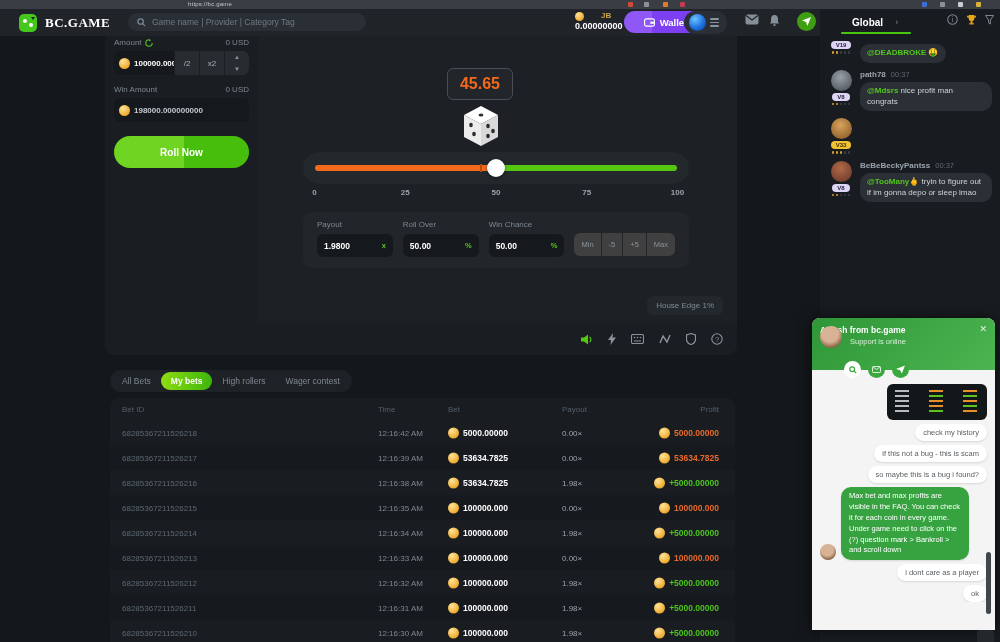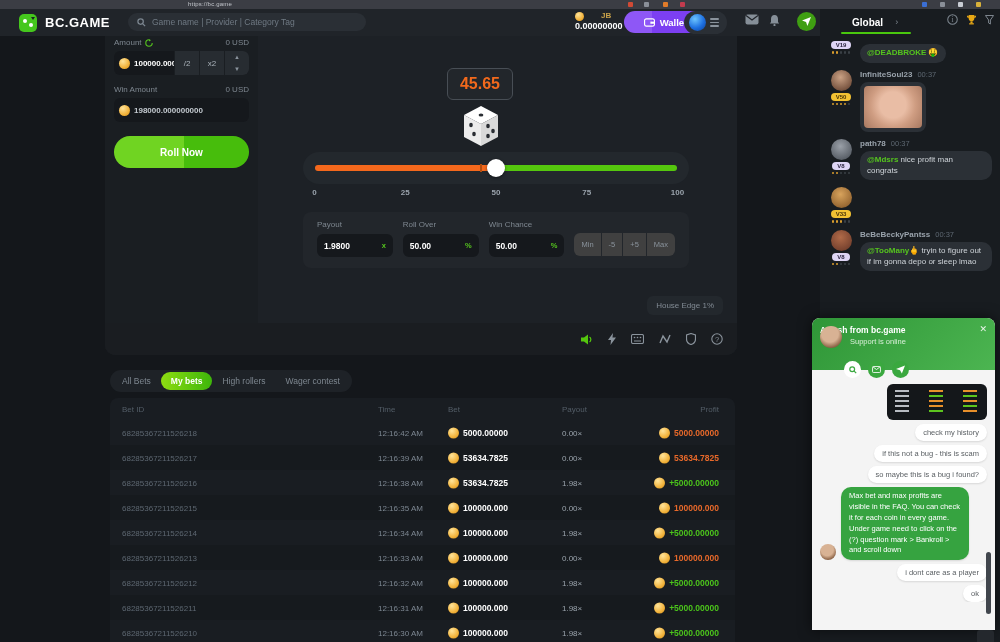--- a/index.html
+++ b/index.html
@@ -3,21 +3,21 @@
 <meta charset="utf-8">
 <style>
   *{margin:0;padding:0;box-sizing:border-box;}
   html,body{width:1000px;height:642px;overflow:hidden;background:#14171b;font-family:"Liberation Sans",sans-serif;}
   
   .browser{position:absolute;left:0;top:0;width:1000px;height:9px;background:#3b3d44;}
   .url-frag{position:absolute;left:188px;top:1px;font-size:6px;color:#c3c6cc;letter-spacing:.2px;}
   .bdot{position:absolute;top:2px;width:5px;height:5px;border-radius:1px;}
   
   .header{position:absolute;left:0;top:9px;width:820px;height:27px;background:#202429;z-index:30;display:flex;align-items:center;}
-  .brand{display:flex;align-items:center;gap:7px;margin-left:18px;}
+  .brand{display:flex;align-items:center;gap:7px;margin-left:18px;font-family:Liberation Serif, serif;}
   .brand-name{color:#fff;font-weight:bold;font-size:13px;letter-spacing:.5px;}
   .search{position:absolute;left:128px;top:4px;width:238px;height:18px;background:#2a2f35;border-radius:10px;display:flex;align-items:center;gap:6px;padding:0 9px;}
   .search span{color:#6f7983;font-size:8.5px;}
   .bal{position:absolute;left:575px;top:2px;line-height:10px;}
   .bal .cur{display:flex;align-items:center;gap:17px;font-size:8px;color:#c9a24a;font-weight:bold;}
   .bal .amt{color:#fff;font-weight:bold;font-size:9px;}
   .chev{color:#7e8790;font-size:7px;}
   .wallet{position:absolute;left:624px;top:2px;width:83px;height:22px;border-radius:12px;background:linear-gradient(90deg,#8e57f6 0 34%,#7c3ff2 34%);color:#fff;font-weight:bold;font-size:9.5px;display:flex;align-items:center;justify-content:center;gap:5px;border:none;cursor:pointer;}
   .avapill{position:absolute;left:684px;top:2px;width:43px;height:23px;background:#2a2f35;border-radius:13px;display:flex;align-items:center;gap:4px;padding:0 5px;}
   .sphere{width:17px;height:17px;border-radius:50%;background:radial-gradient(circle at 35% 30%,#6cc4ff,#1d6fe0 55%,#0b3f96);}
@@ -507,37 +507,20 @@
             <i></i>
             <i></i>
             <i></i>
           </span>
       </div>
       <div class="cbody">
         <div class="cbubble"><em class="mention">@DEADBROKE</em><span> 🤑</span></div>
       </div>
     </div>
 
-    <div class="cmsg">
-      <div class="cavacol">
-        <div class="cava" style="background:radial-gradient(circle at 45% 35%,#caa184,#7a5642 70%,#40291c);"></div>
-        <span class="vbadge b-gold">V50</span>
-        <span class="vdots">
-            <i class="on"></i>
-            <i class="on"></i>
-            <i class="on"></i>
-            <i class="on"></i>
-            <i></i>
-          </span>
-      </div>
-      <div class="cbody">
-        <div class="cname"><span>InfiniteSoul23</span><span class="t">00:37</span></div>
-        <div class="cimg"></div>
-      </div>
-    </div>
 
     <div class="cmsg">
       <div class="cavacol">
         <div class="cava" style="background:radial-gradient(circle at 45% 35%,#9aa0a8,#5d636b 70%,#3a3f46);"></div>
         <span class="vbadge b-lav">V8</span>
         <span class="vdots">
             <i class="on"></i>
             <i class="on"></i>
             <i></i>
             <i></i>

